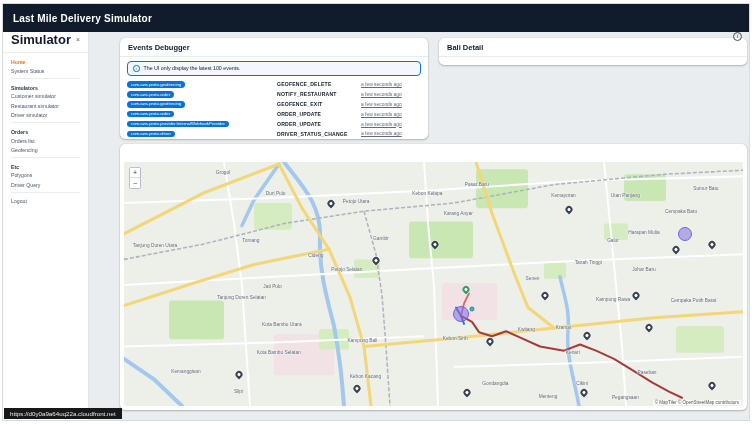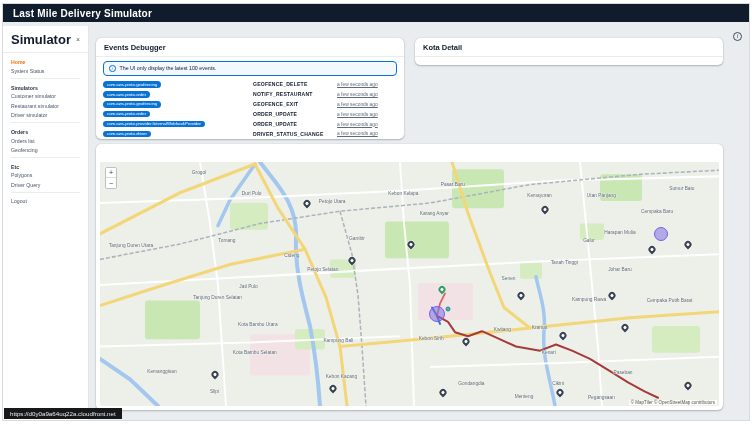--- a/index.html
+++ b/index.html
@@ -1,38 +1,38 @@
 <!DOCTYPE html>
 <html><head>
 <meta charset="utf-8">
 <style>
   * { box-sizing: border-box; margin: 0; padding: 0; }
   html,body { width:752px; height:424px; background:#fff; font-family:"Liberation Sans","DejaVu Sans",sans-serif; overflow:hidden; }
   .app { position:absolute; left:3px; top:4px; right:3px; bottom:4px; box-shadow:0 0 0 1px #d8dbde; background:#eaedef; overflow:hidden; }
 
   
-  .topbar { position:absolute; left:0; right:0; top:0; height:18px; background:#101b2c; display:flex; align-items:center; padding:0 10px; z-index:10; }
+  .topbar { position:absolute; left:0; right:0; top:0; height:28px; background:#101b2c; display:flex; align-items:center; padding:0 10px; z-index:10; }
   .topbar .title { color:#fff; font-size:10px; font-weight:600; letter-spacing:.2px; }
 
   
   .pinfo { position:absolute; top:28px; right:7px; width:9px; height:9px; border:1px solid #3f4b5c; border-radius:50%; color:#3f4b5c; font-size:6px; line-height:7px; display:flex; align-items:center; justify-content:center; cursor:pointer; z-index:9; font-style:italic; font-family:"Liberation Serif",serif; }
 
   
   .sidebar { position:absolute; left:0; top:22px; bottom:0; width:86px; background:#fff; border-right:1px solid #e2e6e9; z-index:5; }
   .sb-head { display:flex; justify-content:space-between; align-items:center; padding:6px 8px 5px; border-bottom:1px solid #eaeded; }
   .sb-title { font-size:13px; font-weight:bold; color:#101b2c; }
   .sb-close { font-size:7px; color:#545b64; cursor:pointer; line-height:6px; }
   .nav { padding:4px 0; }
   .nav-item { display:block; padding:1.6px 8px; font-size:5.2px; color:#49556a; text-decoration:none; cursor:pointer; }
   .nav-item.active { color:#ec7211; font-weight:bold; }
   .nav-section { padding:2.5px 8px 1px; font-size:5.2px; font-weight:bold; color:#2a3340; }
   .nav-divider { height:1px; background:#eaeded; margin:3px 8px; }
 
   
-  .card { position:absolute; background:#fff; border-radius:5px; box-shadow:0 1px 2px rgba(0,28,36,.25), 0 0 1px rgba(0,28,36,.25); }
+  .card { position:absolute; background:#fff; border-radius:5px; box-shadow:0 1px 2px rgba(0,28,36,.25), 0 0 1px rgba(0,28,36,.25);margin-left:24px; }
   .card-header { padding:5px 8px 4px; font-size:7.5px; font-weight:bold; color:#101b2c; border-bottom:1px solid #e9ebed; display:flex; justify-content:space-between; align-items:center; }
 
   .card-events { left:93px; top:34px; width:308px; height:101px; }
   .events-content { padding:4px 7px 0; }
   .alert { display:flex; gap:4px; align-items:center; border:1px solid #0972d3; background:#f2f8fd; border-radius:4px; padding:3px 5px; margin-bottom:4px; }
   .alert .aico { flex:0 0 auto; width:6.5px; height:6.5px; border:1px solid #0972d3; border-radius:50%; color:#0972d3; font-size:4.5px; line-height:5px; display:flex; align-items:center; justify-content:center; font-style:italic; font-family:"Liberation Serif",serif; }
   .alert .atext { font-size:5.3px; color:#101b2c; }
   .event-row { display:grid; grid-template-columns:150px 1fr 60px; align-items:center; height:9.9px; }
   .badge { justify-self:start; background:#0972d3; color:#fff; font-size:4.3px; line-height:5.5px; padding:.6px 4px; border-radius:5px; white-space:nowrap; }
   .etype { font-size:5.1px; font-weight:600; color:#101b2c; letter-spacing:.2px; white-space:nowrap; }
@@ -139,21 +139,21 @@
             <span class="badge">com.aws.proto.driver</span>
             <span class="etype">DRIVER_STATUS_CHANGE</span>
             <a class="etime">a few seconds ago</a>
           </div>
         </div>
     </div>
   </div>
 
   <div class="card card-detail">
     <div class="card-header">
-      <span>Kota Detail</span>
+      <span>Bali Detail</span>
     </div>
   </div>
 
   <div class="card card-map">
     <div class="map-body">
 
       <svg class="map-svg" viewBox="0 0 619 238" preserveAspectRatio="none">
         <rect x="0" y="0" width="619" height="238" fill="#edefe9"></rect>
 
         <rect x="318" y="118" width="55" height="36" rx="3" fill="#f3dde3" opacity="0.8"></rect>

